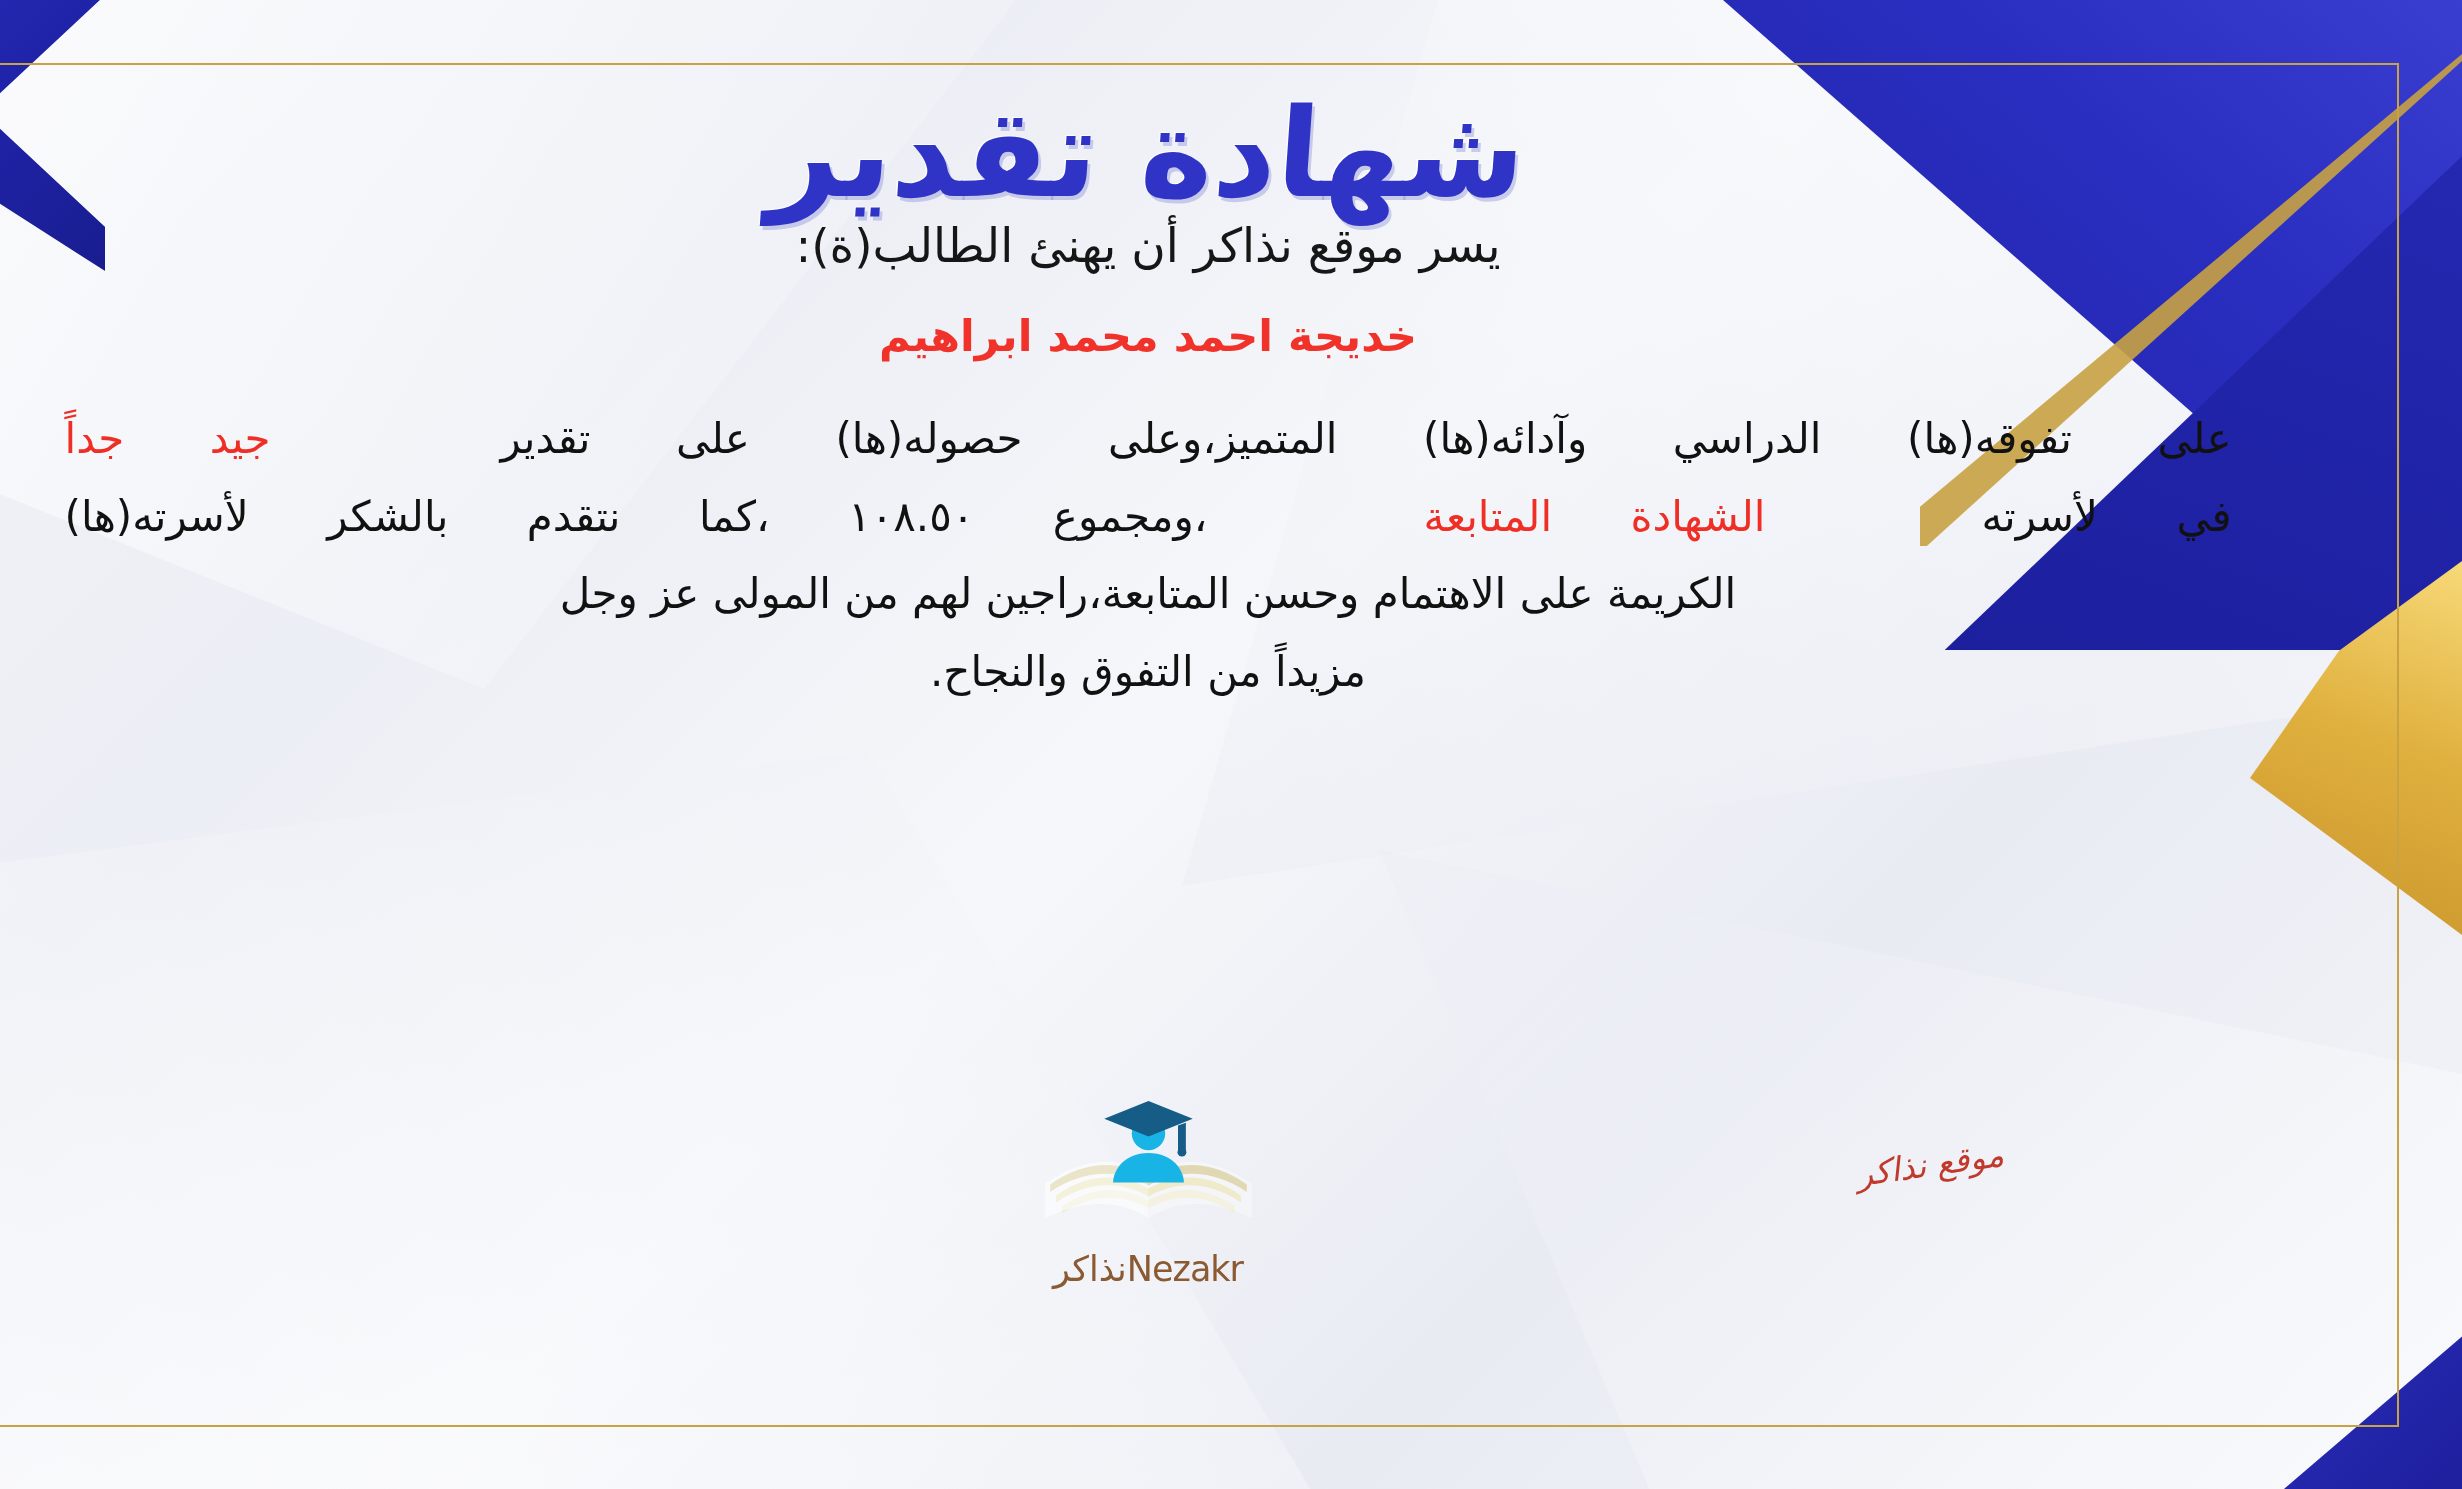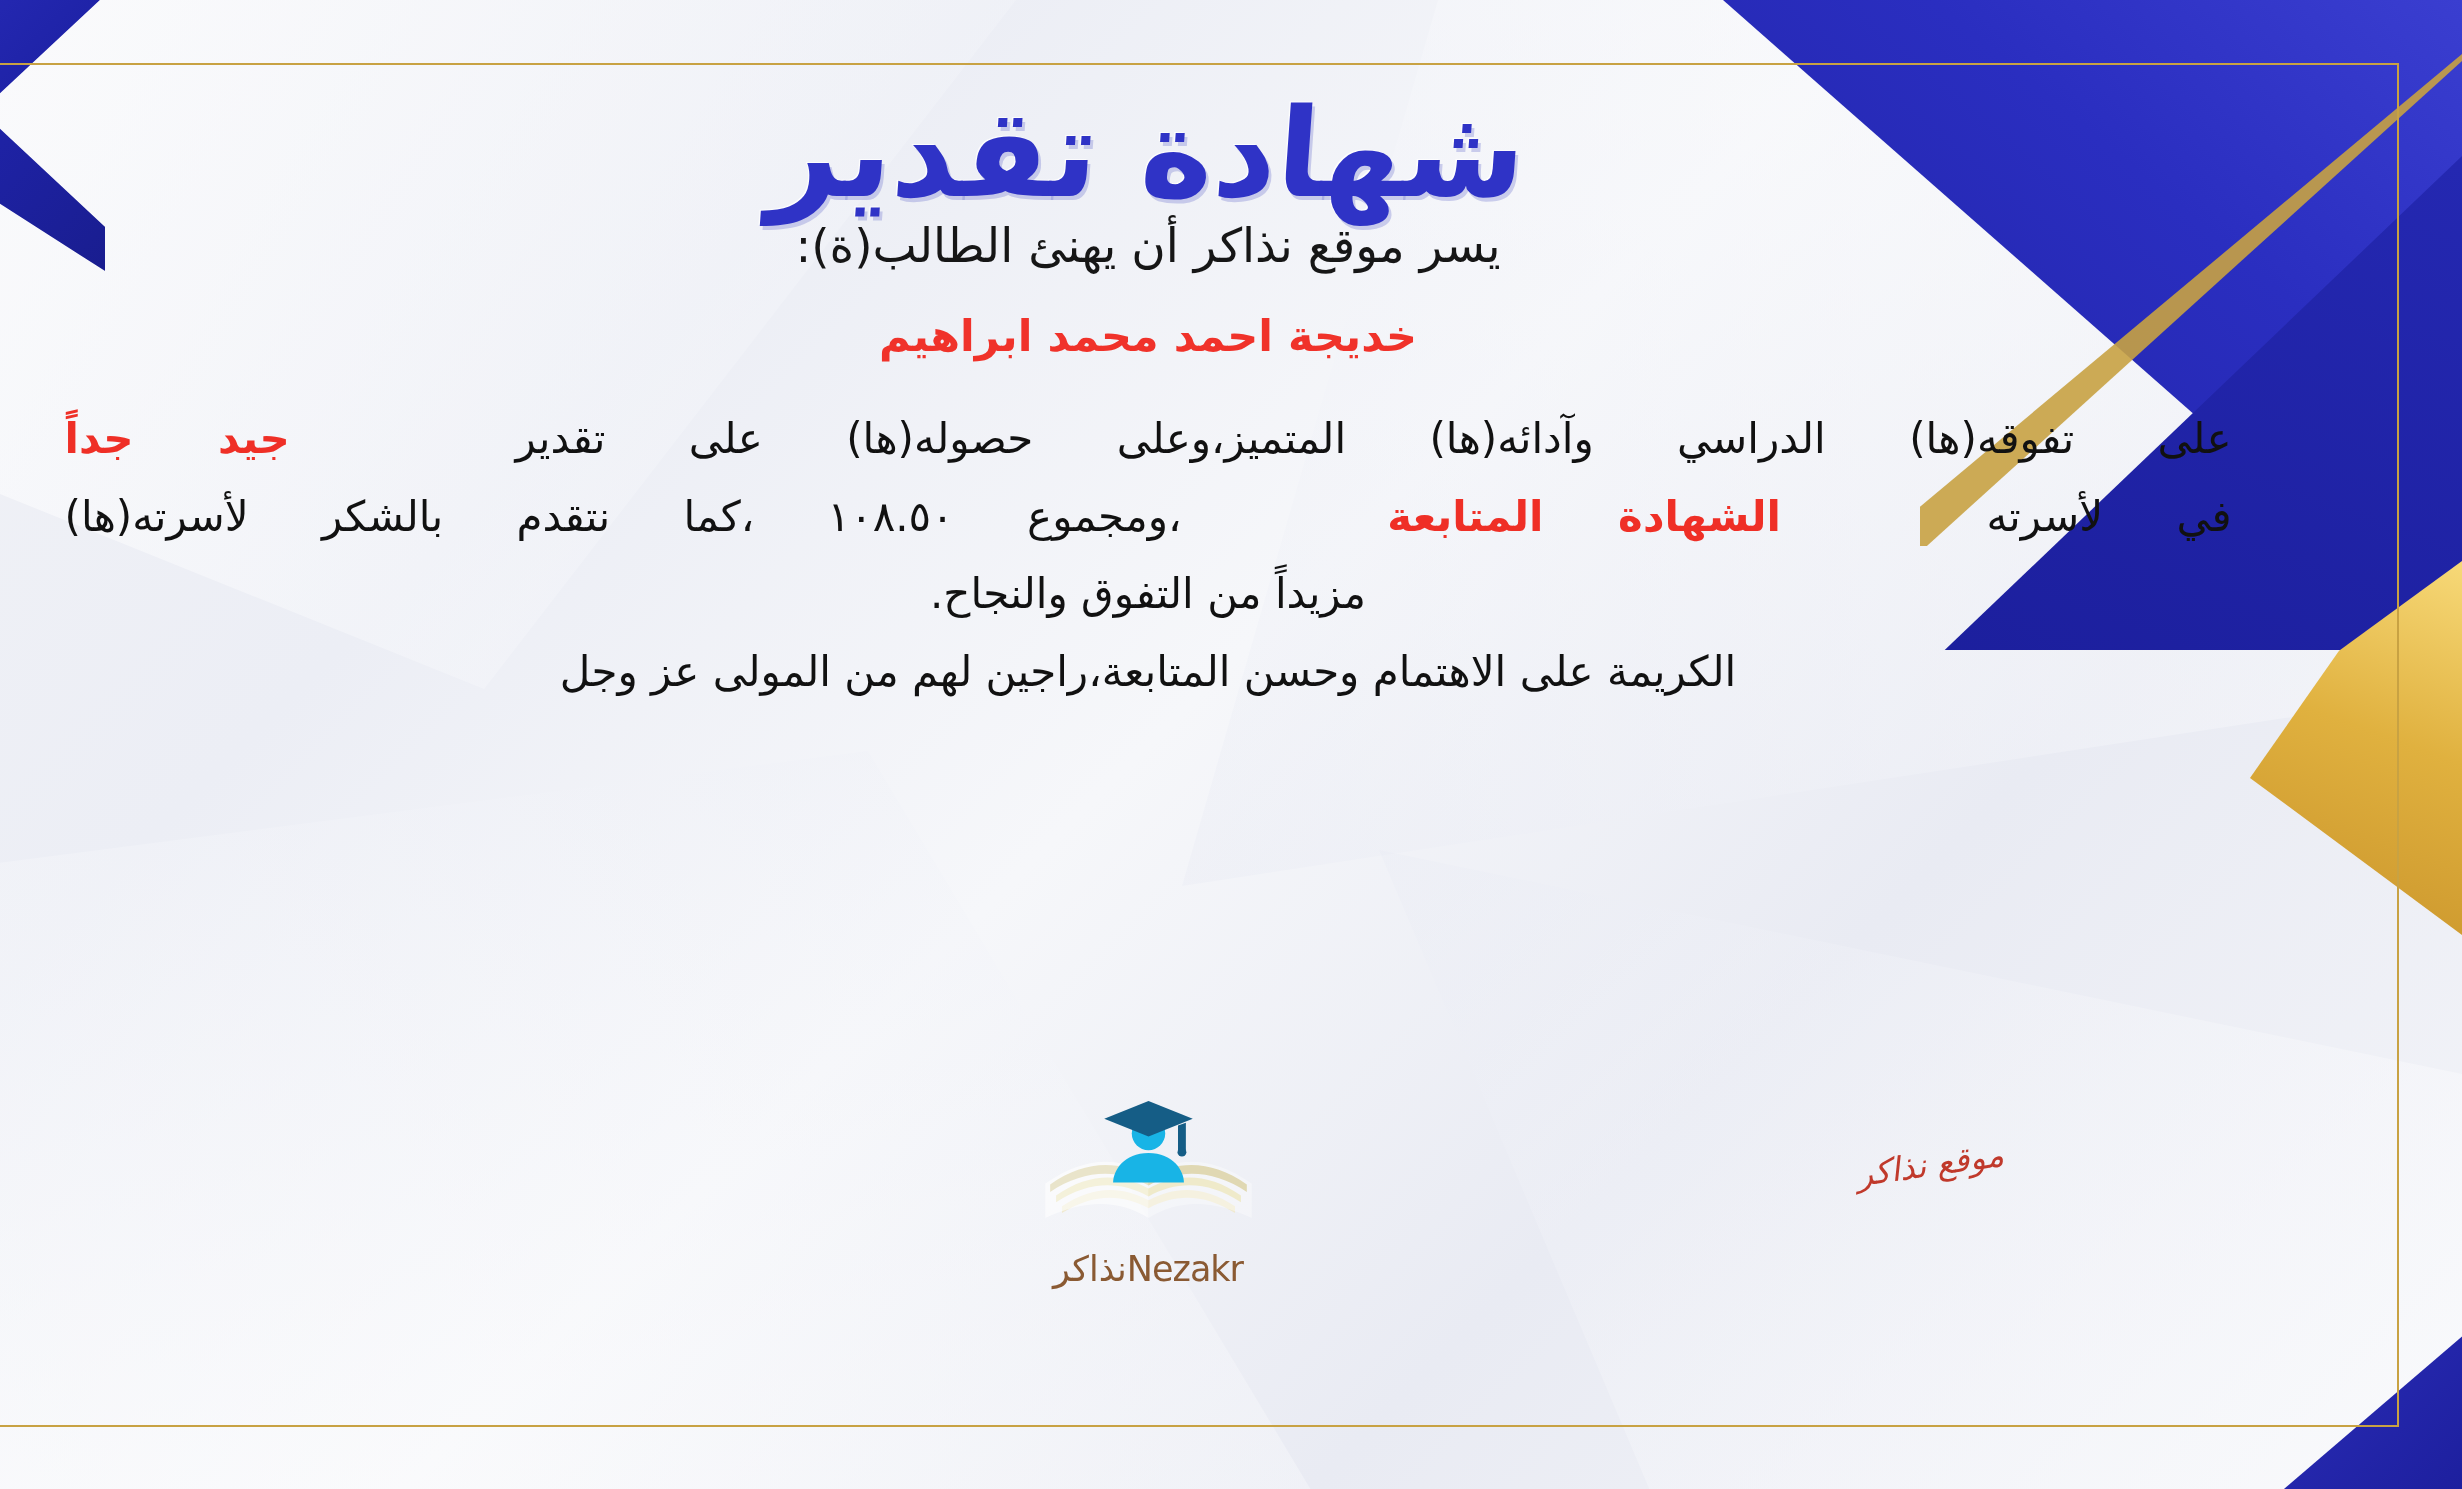--- a/index.html
+++ b/index.html
@@ -199,21 +199,21 @@
   .body-text .line {
     display: block;
     white-space: normal;
   }
   .body-text .line.justify {
     text-align: justify;
     text-align-last: justify;
   }
   .hl-red {
     color: #ef2f26;
-    font-weight: bold;
+    font-weight: normal;
   }
   .gap {
     display: inline-block;
     width: 59px;
   }
 
   
   .footer {
     position: absolute;
     left: 0; right: 0;
@@ -321,22 +321,22 @@
       </span>
       <span class="line justify">
         <span>في لأسرته</span>
         <span class="gap"></span>
         <span class="hl-red">الشهادة المتابعة</span>
         <span class="gap"></span>
         <span>،ومجموع</span>
         <span>١٠٨.٥٠</span>
         <span>،كما نتقدم بالشكر لأسرته(ها)</span>
       </span>
+      <span class="line">الكريمة على الاهتمام وحسن المتابعة،راجين لهم من المولى عز وجل</span>
       <span class="line">مزيداً من التفوق والنجاح.</span>
-      <span class="line">الكريمة على الاهتمام وحسن المتابعة،راجين لهم من المولى عز وجل</span>
     </div>
 
   </div>
 
   <div class="footer">
 
     <div class="signature-block">
       <div class="signature-script">موقع نذاكر</div>
     </div>
 

